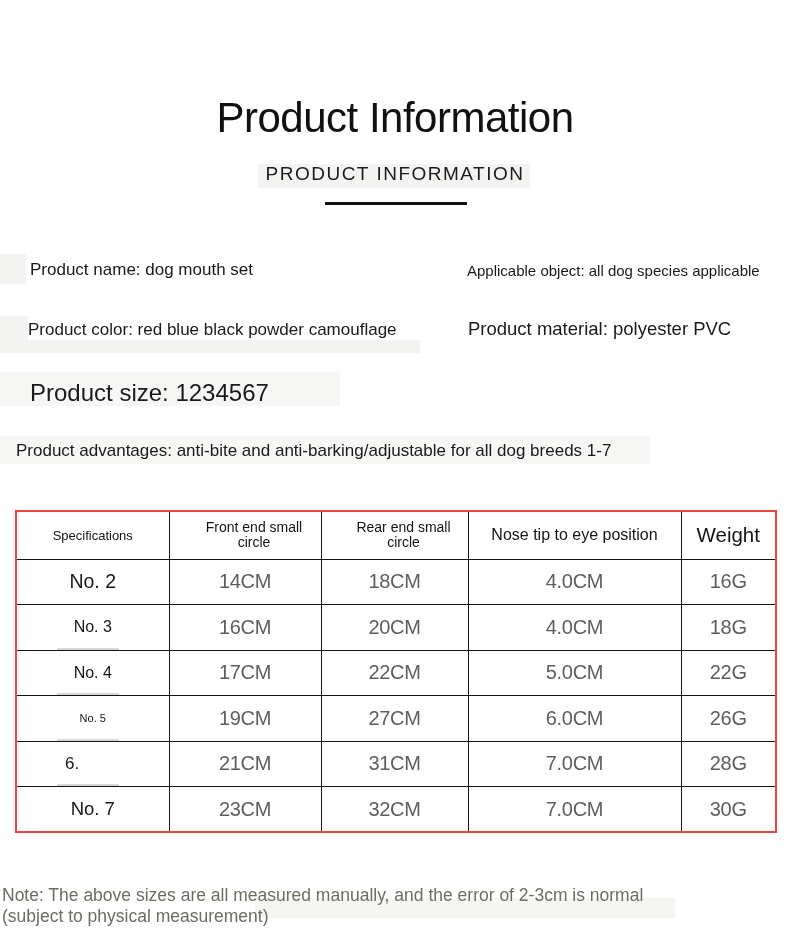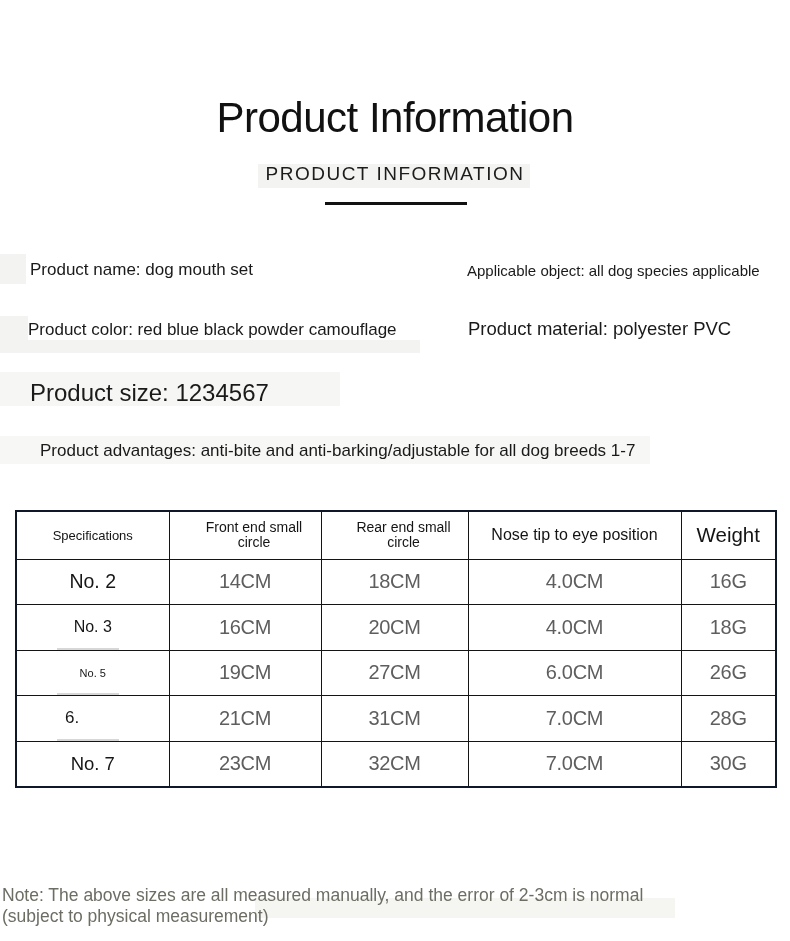--- a/index.html
+++ b/index.html
@@ -33,30 +33,30 @@
     width: 142px; height: 3px; background: #111;
   }
 
   
   .detail { position: absolute; white-space: nowrap; z-index: 1; }
   .d-name       { left: 30px;  top: 260px; font-size: 17px; }
   .d-applicable { left: 467px; top: 262px; font-size: 15px; }
   .d-color      { left: 28px;  top: 320px; font-size: 17px; }
   .d-material   { left: 468px; top: 318px; font-size: 18.5px; }
   .d-size       { left: 30px;  top: 379px; font-size: 24px; }
-  .d-adv        { left: 40px;  top: 441px; font-size: 17px; }
+  .d-adv        { left: 16px;  top: 441px; font-size: 17px; }
 
   
   .size-table-wrap { position: absolute; left: 15px; top: 510px; z-index: 1; }
   table.size-table {
     border-collapse: collapse;
     table-layout: fixed;
     width: 760px;
     background: #fff;
-    border: 2px solid #0f172a;
+    border: 2px solid #ef4444;
   }
   table.size-table th, table.size-table td {
     border: 1.5px solid #141414;
     vertical-align: middle;
     text-align: center;
     overflow: hidden;
   }
   table.size-table th { height: 48px; font-weight: 400; color: #141414; }
   table.size-table td { height: 45.5px; }
 
@@ -144,20 +144,27 @@
         <td class="c-val">4.0CM</td>
         <td class="c-val">16G</td>
       </tr>
       <tr class="r3">
         <td class="c-spec bar-after">No. 3</td>
         <td class="c-val">16CM</td>
         <td class="c-val">20CM</td>
         <td class="c-val">4.0CM</td>
         <td class="c-val">18G</td>
       </tr>
+      <tr class="r4">
+        <td class="c-spec bar-after">No. 4</td>
+        <td class="c-val">17CM</td>
+        <td class="c-val">22CM</td>
+        <td class="c-val">5.0CM</td>
+        <td class="c-val">22G</td>
+      </tr>
       <tr class="r5">
         <td class="c-spec bar-after">No. 5</td>
         <td class="c-val">19CM</td>
         <td class="c-val">27CM</td>
         <td class="c-val">6.0CM</td>
         <td class="c-val">26G</td>
       </tr>
       <tr class="r6">
         <td class="c-spec bar-after">6.</td>
         <td class="c-val">21CM</td>

